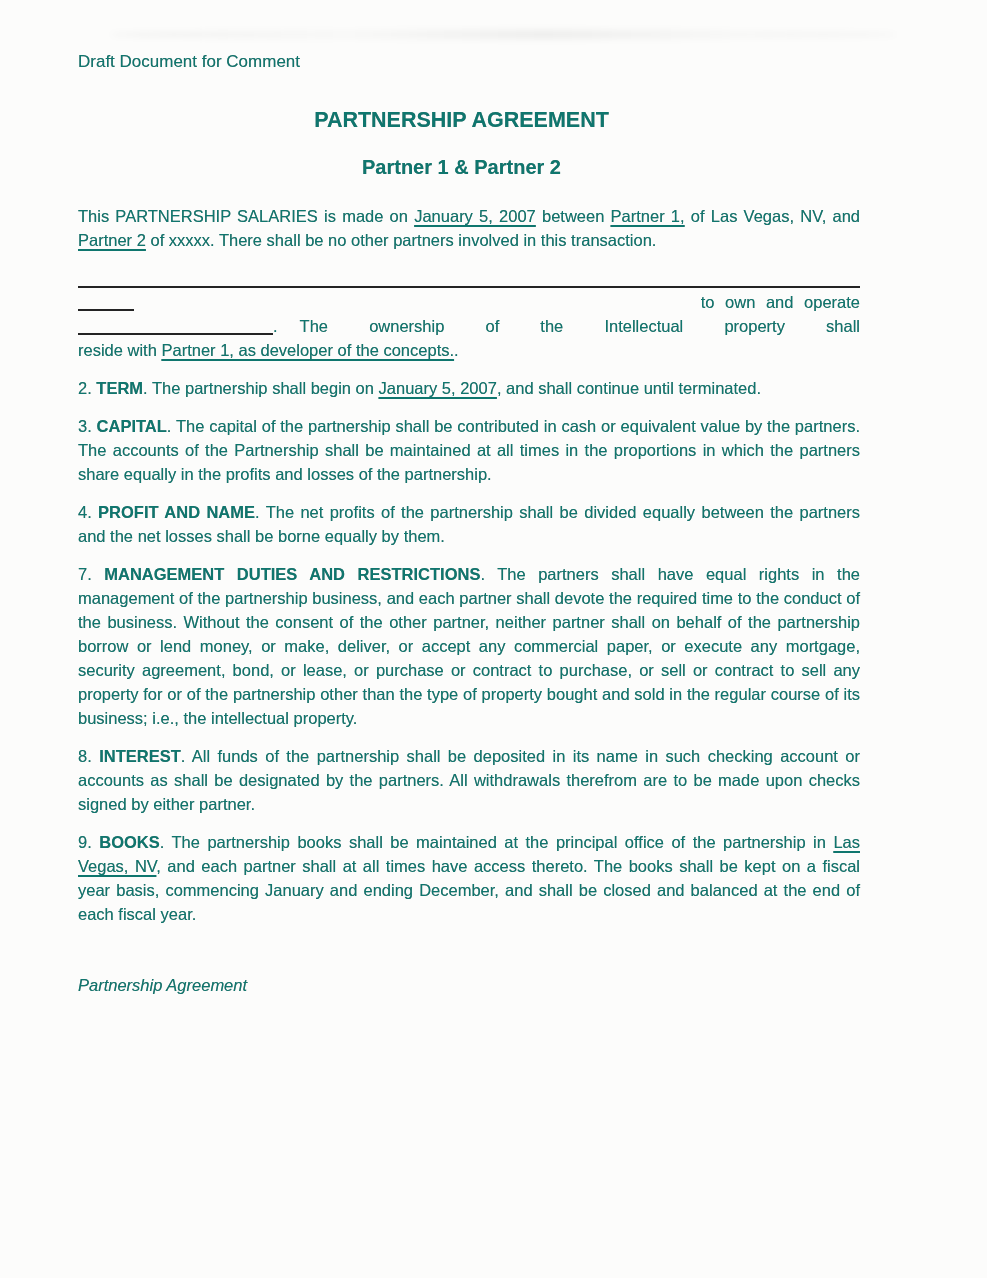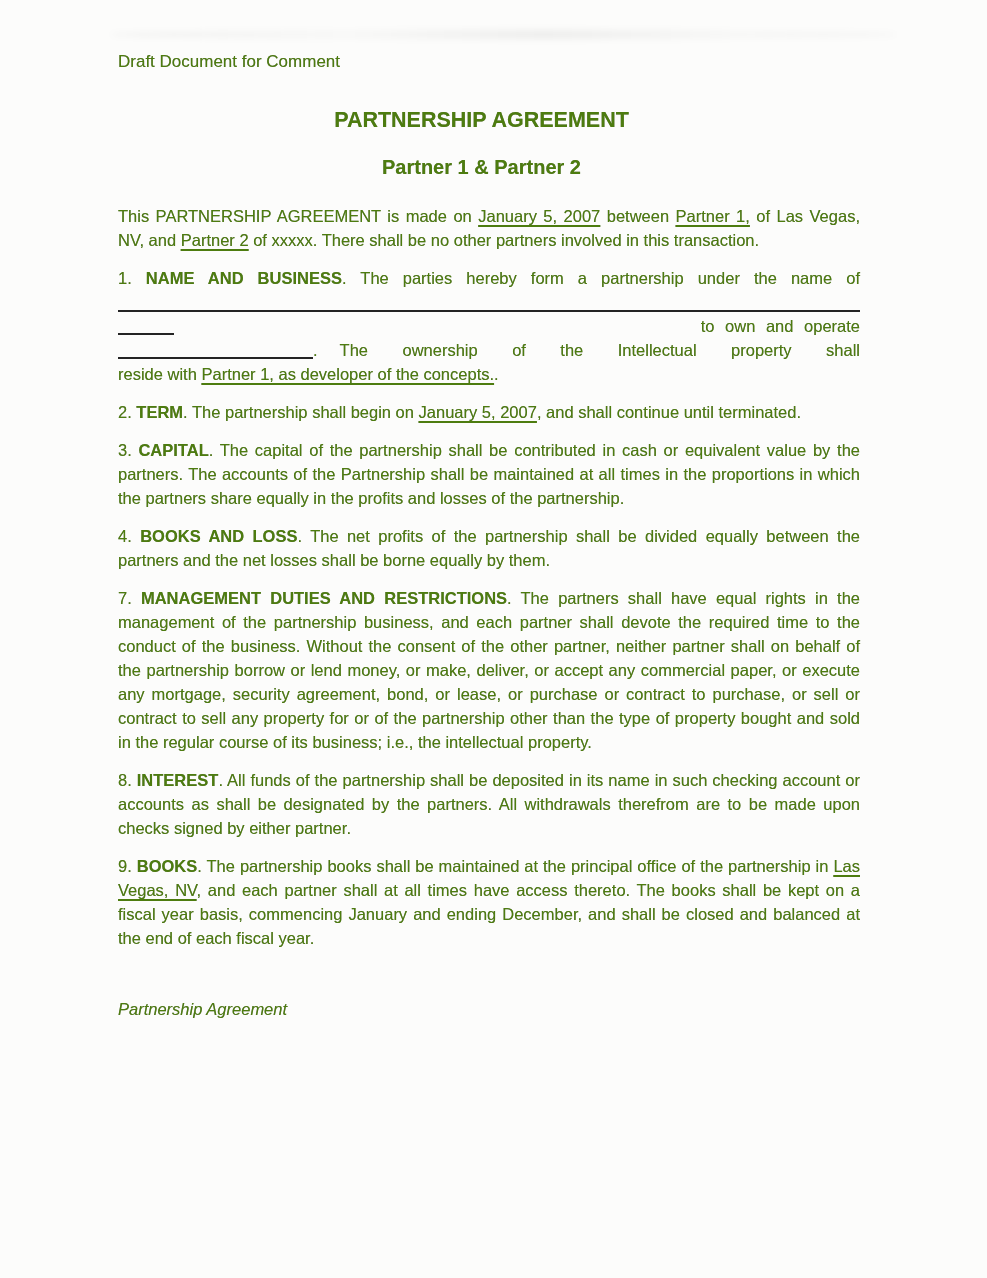--- a/index.html
+++ b/index.html
@@ -3,23 +3,23 @@
 <meta charset="utf-8">
 <style>
   * { box-sizing: border-box; }
   html, body { margin: 0; padding: 0; background: #ffffff; }
   .page {
     width: 987px;
     height: 1278px;
     background: #fcfcfb;
     position: relative;
     overflow: hidden;
-    padding: 50px 127px 0 118px;
+    padding: 50px 127px 0 78px;
     font-family: "Liberation Sans", sans-serif;
-    color: #4d7c0f;
+    color: #0f766e;
     text-shadow: 0 0 0.5px rgba(20,20,20,0.45);
   }
   .scan-smudge {
     position: absolute;
     top: 30px; left: 110px; right: 90px;
     height: 9px;
     background: linear-gradient(90deg, rgba(0,0,0,0.05), rgba(0,0,0,0.015) 30%, rgba(0,0,0,0.06) 55%, rgba(0,0,0,0.02) 80%, rgba(0,0,0,0.04));
     filter: blur(3px);
     border-radius: 50%;
     pointer-events: none;
@@ -97,24 +97,23 @@
 <body>
 
 <div class="page">
   <div class="scan-smudge"></div>
 
   <p class="draft-note">Draft Document for Comment</p>
 
   <h1 class="title">PARTNERSHIP AGREEMENT</h1>
   <h2 class="subtitle">Partner 1 &amp; Partner 2</h2>
 
-  <p class="para"><span>This PARTNERSHIP AGREEMENT is made on </span><span class="u">January 5, 2007</span><span> between </span><span class="u">Partner 1,</span><span> of Las Vegas, NV, and </span><span class="u">Partner 2</span><span> of xxxxx.  There shall be no other partners involved in this transaction.</span></p>
+  <p class="para"><span>This PARTNERSHIP SALARIES is made on </span><span class="u">January 5, 2007</span><span> between </span><span class="u">Partner 1,</span><span> of Las Vegas, NV, and </span><span class="u">Partner 2</span><span> of xxxxx.  There shall be no other partners involved in this transaction.</span></p>
 
   <div class="section">
-    <p class="para spread"><span>1. </span><b class="hd">NAME AND BUSINESS</b><span>. The parties hereby form a partnership under the name of</span></p>
     <div class="blank-full"></div>
     <div class="fill-line between">
       <span class="blank w56"></span>
       <span class="wide-words">to own and operate</span>
     </div>
     <div class="fill-line">
       <span class="blank w195"></span>
         <span>.</span>
       <span class="fill-rest">The ownership of the Intellectual property shall</span>
     </div>
@@ -123,21 +122,21 @@
 
   <div class="section">
     <p class="para"><span>2. </span><b class="hd">TERM</b><span>. The partnership shall begin on </span><span class="u">January 5, 2007</span><span>, and shall continue until terminated.</span></p>
   </div>
 
   <div class="section">
     <p class="para"><span>3. </span><b class="hd">CAPITAL</b><span>. The capital of the partnership shall be contributed in cash or equivalent value by the partners. The accounts of the Partnership shall be maintained at all times in the proportions in which the partners share equally in the profits and losses of the partnership.</span></p>
   </div>
 
   <div class="section">
-    <p class="para"><span>4. </span><b class="hd">BOOKS AND LOSS</b><span>. The net profits of the partnership shall be divided equally between the partners and the net losses shall be borne equally by them.</span></p>
+    <p class="para"><span>4. </span><b class="hd">PROFIT AND NAME</b><span>. The net profits of the partnership shall be divided equally between the partners and the net losses shall be borne equally by them.</span></p>
   </div>
 
 
 
   <div class="section">
     <p class="para"><span>7. </span><b class="hd">MANAGEMENT DUTIES AND RESTRICTIONS</b><span>. The partners shall have equal rights in the management of the partnership business, and each partner shall devote the required time to the conduct of the business. Without the consent of the other partner, neither partner shall on behalf of the partnership borrow or lend money, or make, deliver, or accept any commercial paper, or execute any mortgage, security agreement, bond, or lease, or purchase or contract to purchase, or sell or contract to sell any property for or of the partnership other than the type of property bought and sold in the regular course of its business; i.e., the intellectual property.</span></p>
   </div>
 
   <div class="section">
     <p class="para"><span>8. </span><b class="hd">INTEREST</b><span>. All funds of the partnership shall be deposited in its name in such checking account or accounts as shall be designated by the partners. All withdrawals therefrom are to be made upon checks signed by either partner.</span></p>

